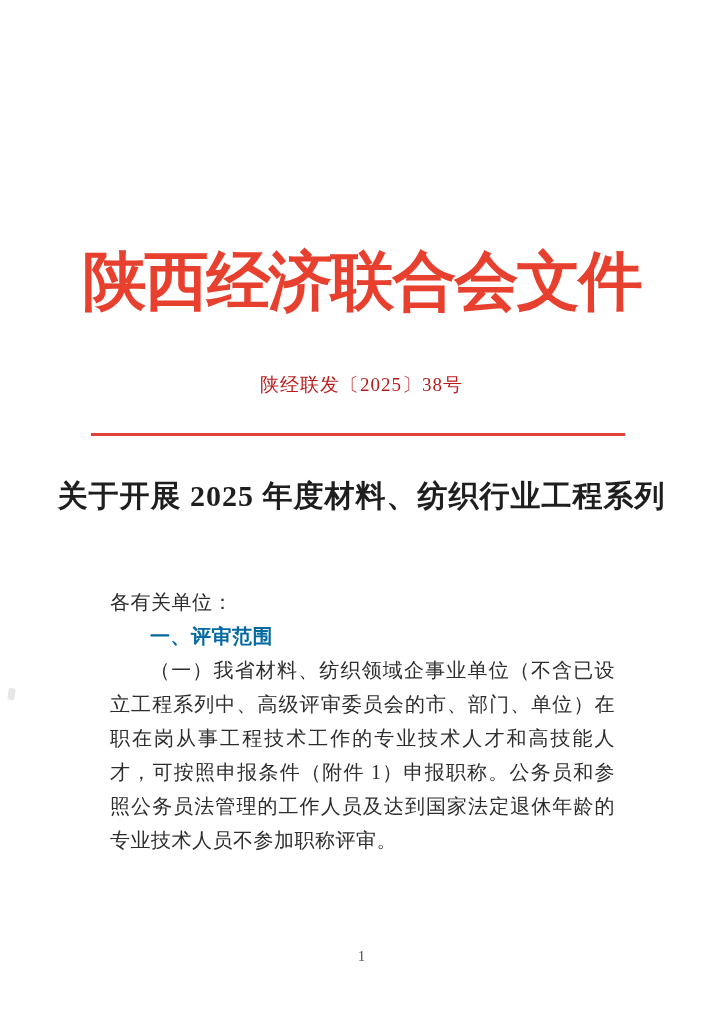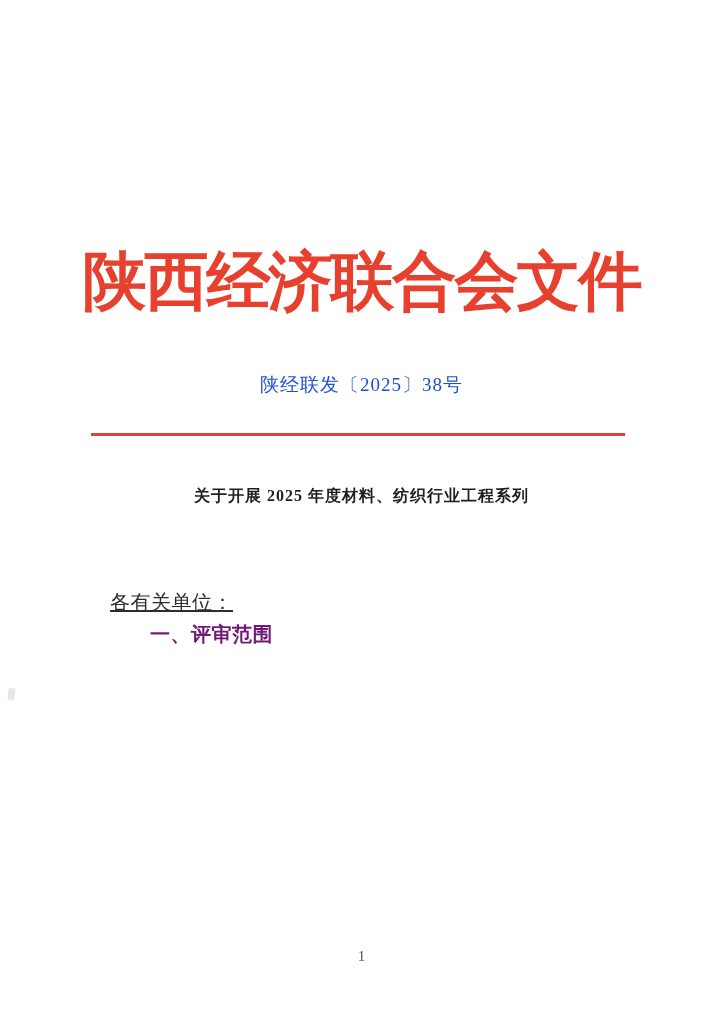--- a/index.html
+++ b/index.html
@@ -28,37 +28,37 @@
     white-space: nowrap;
   }
   .doc-number {
     position: absolute;
     top: 372px;
     left: 0;
     width: 723px;
     text-align: center;
     font-size: 19px;
     letter-spacing: 1px;
-    color: #1d4ed8;
+    color: #b91c1c;
     white-space: nowrap;
   }
   .red-divider {
     position: absolute;
     top: 433px;
     left: 91px;
     width: 534px;
     height: 3px;
   }
   .doc-title {
     position: absolute;
     top: 476px;
     left: 0;
     width: 723px;
     text-align: center;
-    font-size: 16px;
+    font-size: 30px;
     font-weight: 700;
     line-height: 39px;
     letter-spacing: 1px;
     color: #1e1e1e;
   }
   .body-block {
     position: absolute;
     top: 585px;
     left: 110px;
     width: 505px;
@@ -67,29 +67,28 @@
     color: #2d2d2d;
     text-align: justify;
     letter-spacing: 0.5px;
   }
   .body-block p {
     margin: 0;
     padding: 0;
   }
   .salutation {
     text-indent: 0;
-    text-decoration: underline;
   }
   .para {
     text-indent: 2em;
   }
   .heading {
-    font-family: Liberation Mono, monospace;
+    font-family: Liberation Sans, sans-serif;
     font-weight: 700;
-    color: #701a75;
+    color: #0369a1;
   }
   .page-number {
     position: absolute;
     top: 948px;
     left: 0;
     width: 723px;
     text-align: center;
     font-size: 15px;
     color: #555555;
   }
@@ -116,19 +115,20 @@
 
   <div class="red-divider" style="background: rgb(224, 64, 56);"></div>
 
   <div class="doc-title">
     <div>关于开展 2025 年度材料、纺织行业工程系列</div>
   </div>
 
   <div class="body-block">
     <p class="salutation">各有关单位：</p>
     <p class="para heading">一、评审范围</p>
+    <p class="para">（一）我省材料、纺织领域企事业单位（不含已设立工程系列中、高级评审委员会的市、部门、单位）在职在岗从事工程技术工作的专业技术人才和高技能人才，可按照申报条件（附件 1）申报职称。公务员和参照公务员法管理的工作人员及达到国家法定退休年龄的专业技术人员不参加职称评审。</p>
   </div>
 
   <div class="scan-artifact"></div>
 
   <div class="page-number">1</div>
 
 </div>
 
 </body></html>

